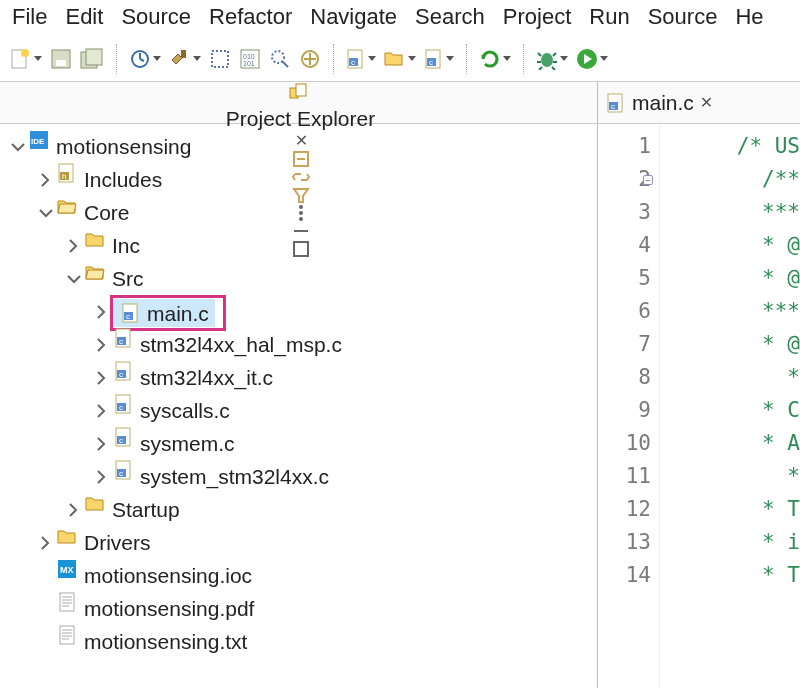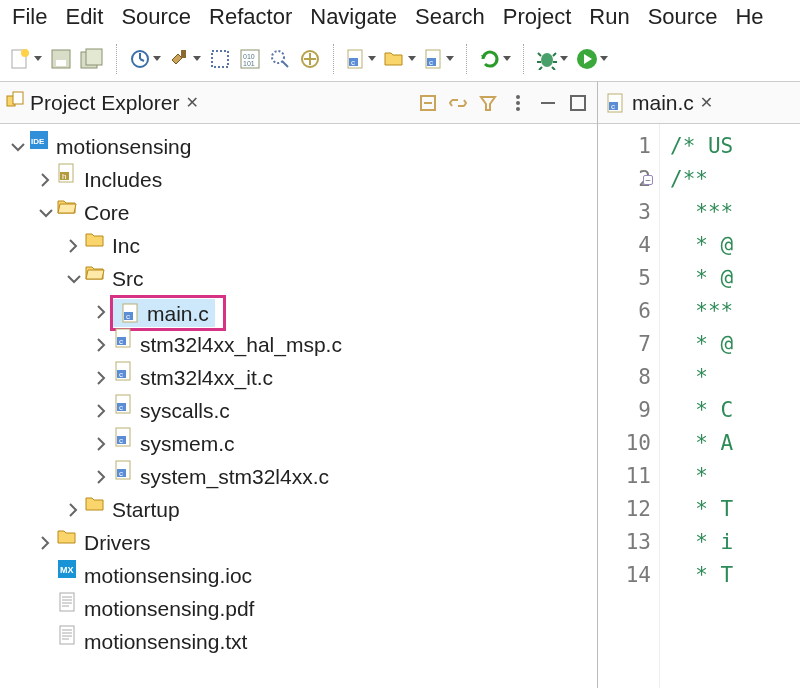--- a/index.html
+++ b/index.html
@@ -62,20 +62,21 @@
   }
   
   .view-header {
     height: 42px;
     display: flex;
     align-items: center;
     padding: 0 6px;
     font-size: 21px;
     border-bottom: 1px solid #ccc;
     background: #fafafa;
+    flex-direction: column;
   }
   .view-header .spacer { flex: 1; }
   .view-header .vh-btn {
     width: 26px; height: 26px;
     display: inline-flex; align-items: center; justify-content: center;
     margin-left: 4px;
   }
   .view-title { margin-left: 4px; }
   .close-x { margin-left: 6px; font-size: 16px; color: #555; }
   
@@ -147,21 +148,21 @@
     font-size:9px; line-height:8px; text-align:center; color:#668;
     background:#fff;
   }
   .code {
     flex:1;
     padding: 6px 0 0 10px;
     color:#333;
     overflow:hidden;
   }
   .code .c-line { height:33px; line-height:33px; white-space:pre; }
-  .tok-comment { color:#2e8b57; }
+  .tok-comment { color:#2e8b57;text-align:right; }
   
 </style>
 </head>
 <body>
 
 <svg width="0" height="0" style="position:absolute">
   <defs>
     <g id="chev-right">
         <path d="M3 1 L9 7 L3 13" fill="none" stroke="#666" stroke-width="2"></path>
       </g>

